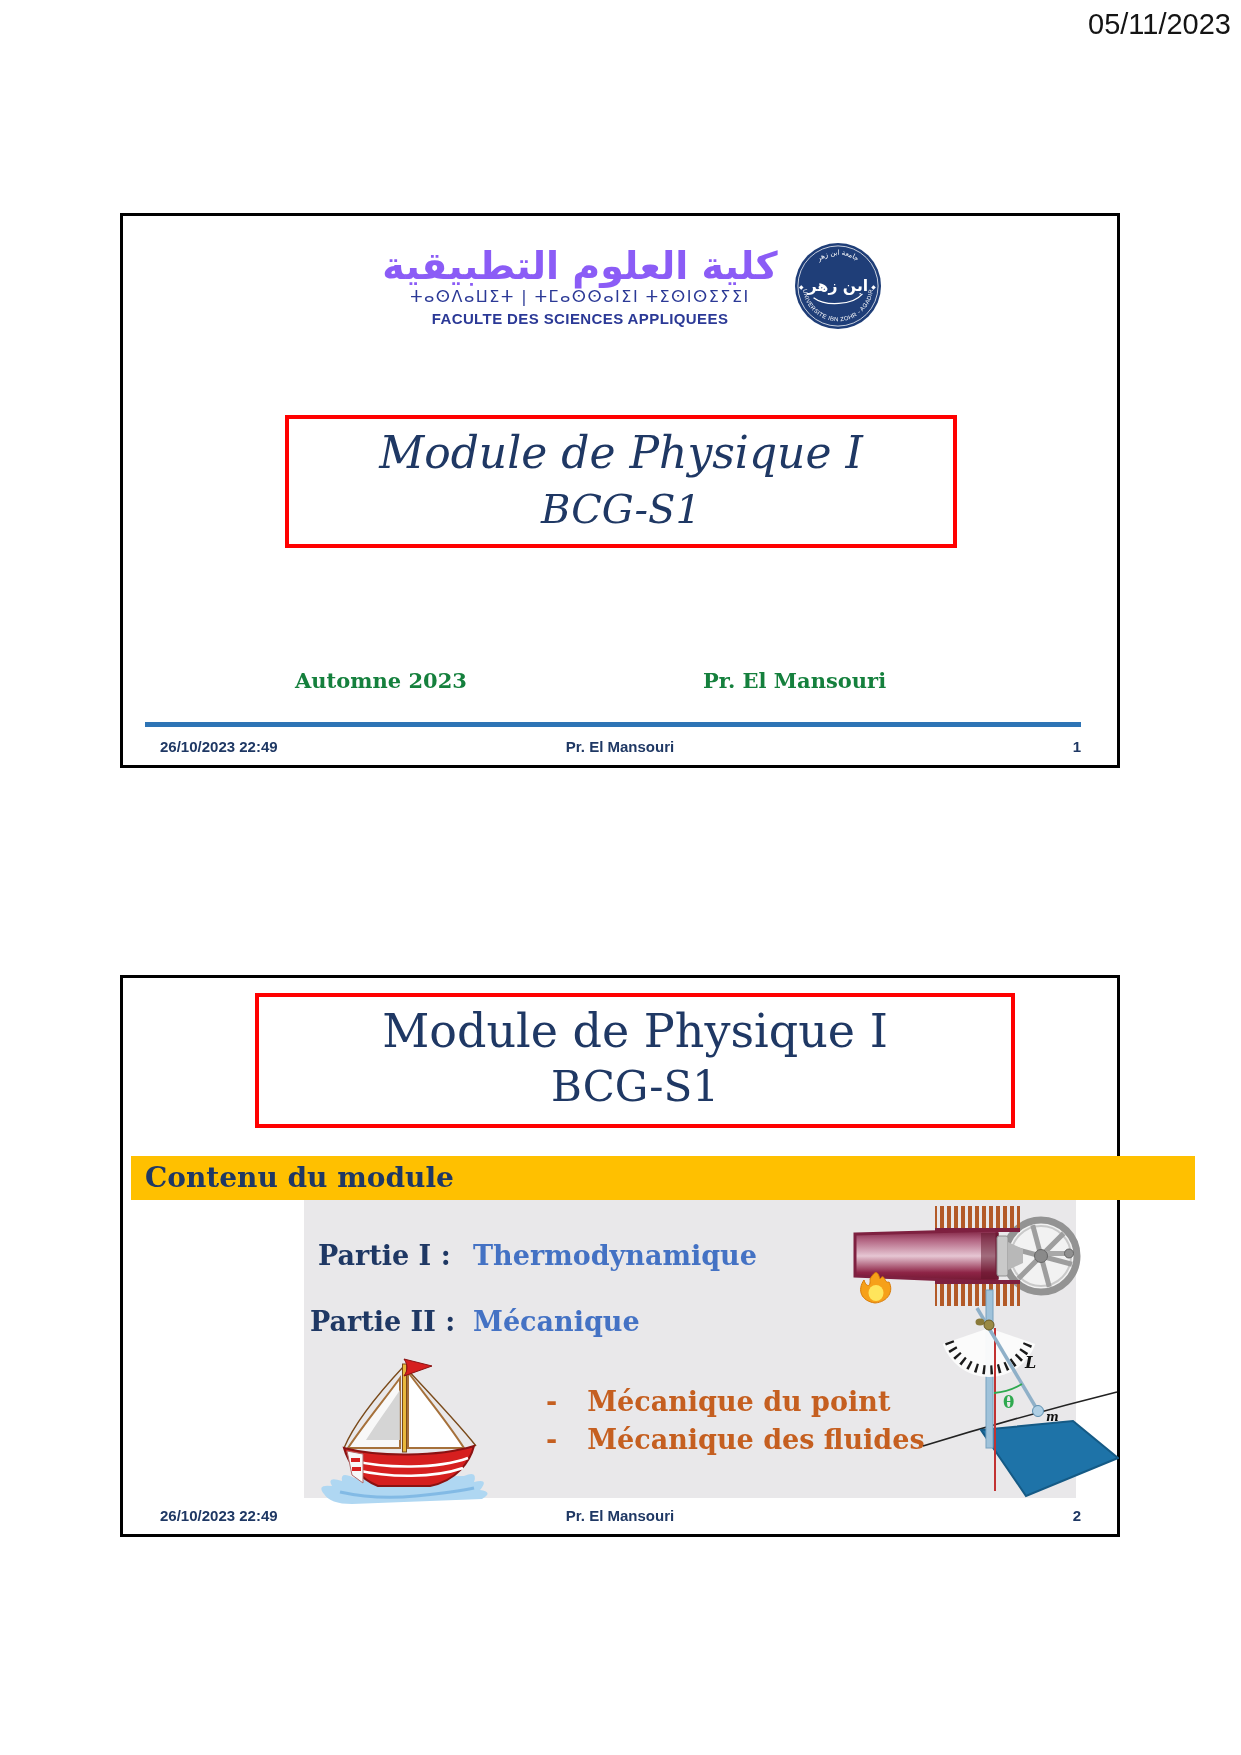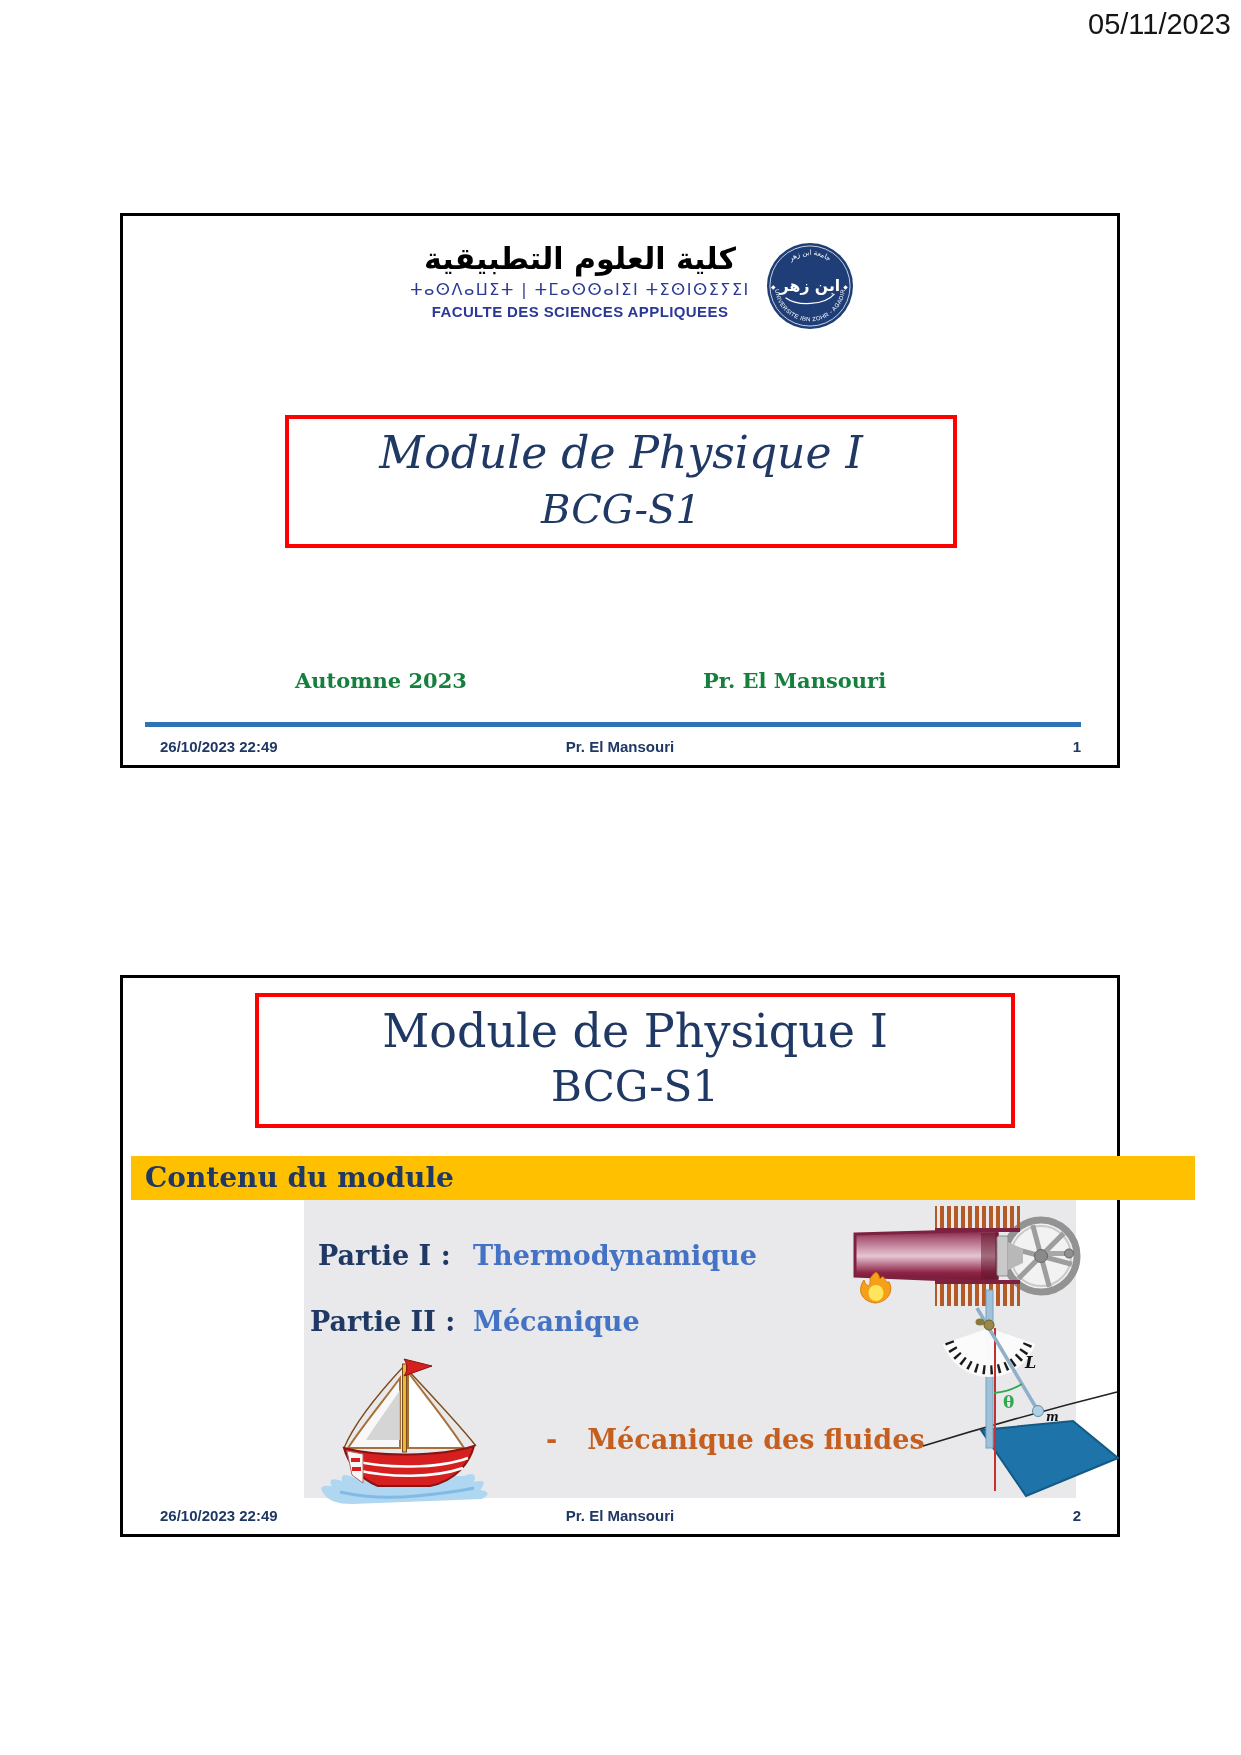--- a/index.html
+++ b/index.html
@@ -9,24 +9,24 @@
         font-family:"Liberation Sans",sans-serif;}
   .slide{position:absolute;left:120px;width:1000px;background:#fff;border:3px solid #000;
         box-sizing:border-box;}
   #slide1{top:213px;height:555px;}
   #slide2{top:975px;height:562px;}
 
   
   .logo-row{position:absolute;left:0;right:0;top:26px;display:flex;justify-content:center;
         align-items:flex-start;gap:16px;padding-left:24px;}
   .logo-texts{text-align:center;}
-  .logo-arabic{font-family:"DejaVu Sans",sans-serif;font-weight:bold;font-size:30px;
-        color:#000000;direction:rtl;line-height:34px;}
+  .logo-arabic{font-family:"DejaVu Sans",sans-serif;font-weight:bold;font-size:38px;
+        color:#8b5cf6;direction:rtl;line-height:34px;margin-top:7px;}
   .logo-tifinagh{font-family:"DejaVu Sans",sans-serif;font-size:16px;color:#2B3996;
-        letter-spacing:1.5px;margin-top:4px;line-height:20px;text-align:right;}
+        letter-spacing:1.5px;margin-top:4px;line-height:20px;}
   .logo-french{font-family:"Liberation Sans",sans-serif;font-size:15px;font-weight:600;
         color:#2B3996;letter-spacing:.4px;margin-top:3px;}
   .seal{margin-top:0px;}
 
   
   .title-box{position:absolute;border:4px solid #FF0000;color:#1F3864;text-align:center;
         font-family:"DejaVu Serif",serif;font-weight:normal;box-sizing:border-box;}
   #slide1 .title-box{left:162px;top:199px;width:672px;height:133px;font-style:italic;}
   #slide2 .title-box{left:132px;top:15px;width:760px;height:135px;}
   .title-l1{font-size:44px;line-height:58px;margin-top:5px;}
@@ -125,20 +125,21 @@
       <div class="banner-text">Contenu du module</div>
     </div>
 
     <div class="content-panel"></div>
 
     <div class="part-label" id="p1l">Partie I :</div>
     <div class="part-value" id="p1v">Thermodynamique</div>
     <div class="part-label" id="p2l">Partie II :</div>
     <div class="part-value" id="p2v">Mécanique</div>
 
+    <div class="bullet" id="b1"><span class="dash">-</span><span class="btext">Mécanique du point</span></div>
     <div class="bullet" id="b2"><span class="dash">-</span><span class="btext">Mécanique des fluides</span></div>
 
     <svg class="illus" id="engine-svg" width="246" height="100" viewBox="0 0 246 100">
       <defs>
         <pattern id="fins" width="7" height="24" patternUnits="userSpaceOnUse">
           <rect width="4" height="24" fill="#B35A28"></rect>
         </pattern>
         <linearGradient id="cylGrad" x1="0" y1="0" x2="0" y2="1">
           <stop offset="0" stop-color="#7E2040"></stop>
             <stop offset="0.18" stop-color="#B0607E"></stop>

